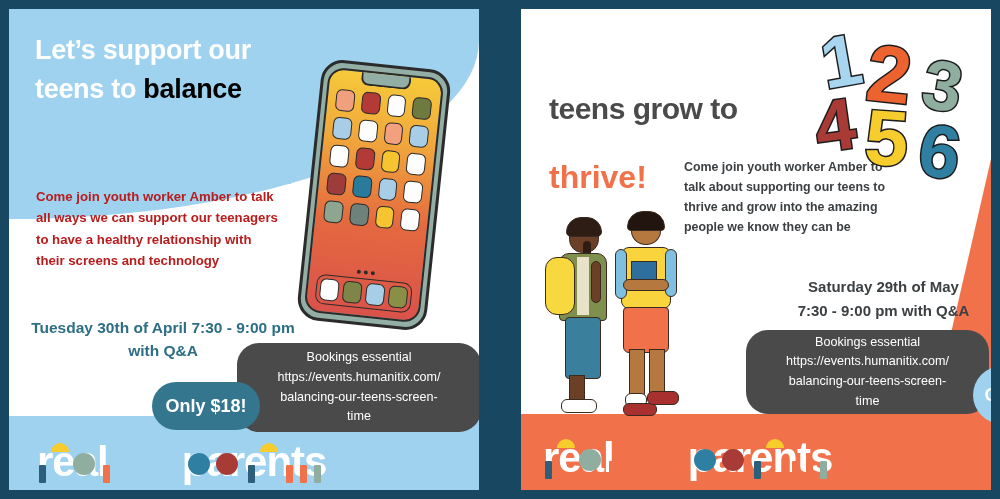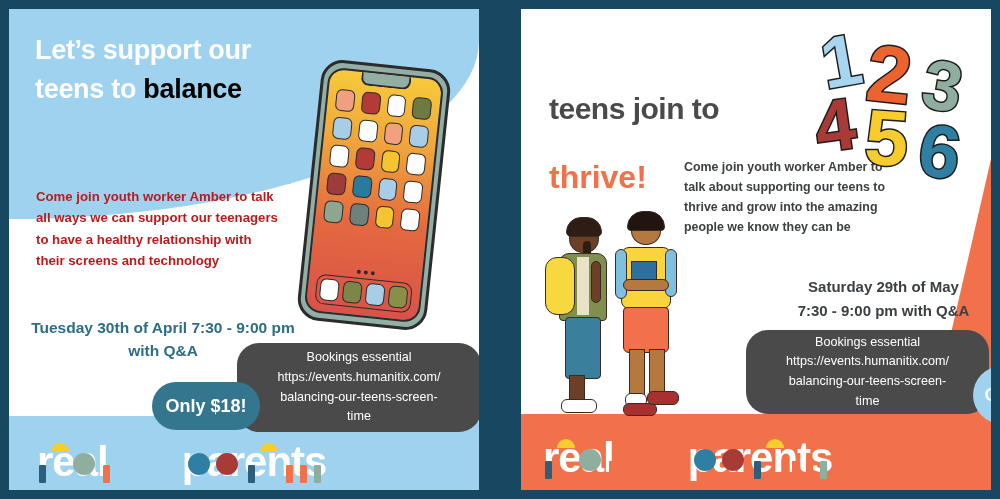--- a/index.html
+++ b/index.html
@@ -257,21 +257,21 @@
           <div class="part" style="left:90px;top:132px;width:16px;height:48px;background:#b5783f;"></div>
           <div class="part" style="left:110px;top:132px;width:16px;height:46px;background:#b5783f;"></div>
           <div class="part" style="left:86px;top:176px;width:22px;height:14px;border-radius:6px;background:#ffffff;"></div>
           <div class="part" style="left:84px;top:186px;width:34px;height:13px;border-radius:6px;background:#a8302f;"></div>
           <div class="part" style="left:108px;top:174px;width:32px;height:14px;border-radius:6px;background:#a8302f;"></div>
         </div>
       </div>
 
       <div class="rp-head">
         <br>
-        <span>teens join to</span>
+        <span>teens grow to</span>
       </div>
       <div class="rp-thrive">thrive!</div>
 
       <div class="rp-body">Come join youth worker Amber to talk about supporting our teens to thrive and grow into the amazing people we know they can be</div>
 
       <div class="rp-date">
         <div>Saturday 29th of May</div>
         <div>7:30 - 9:00 pm with Q&amp;A</div>
       </div>
 

